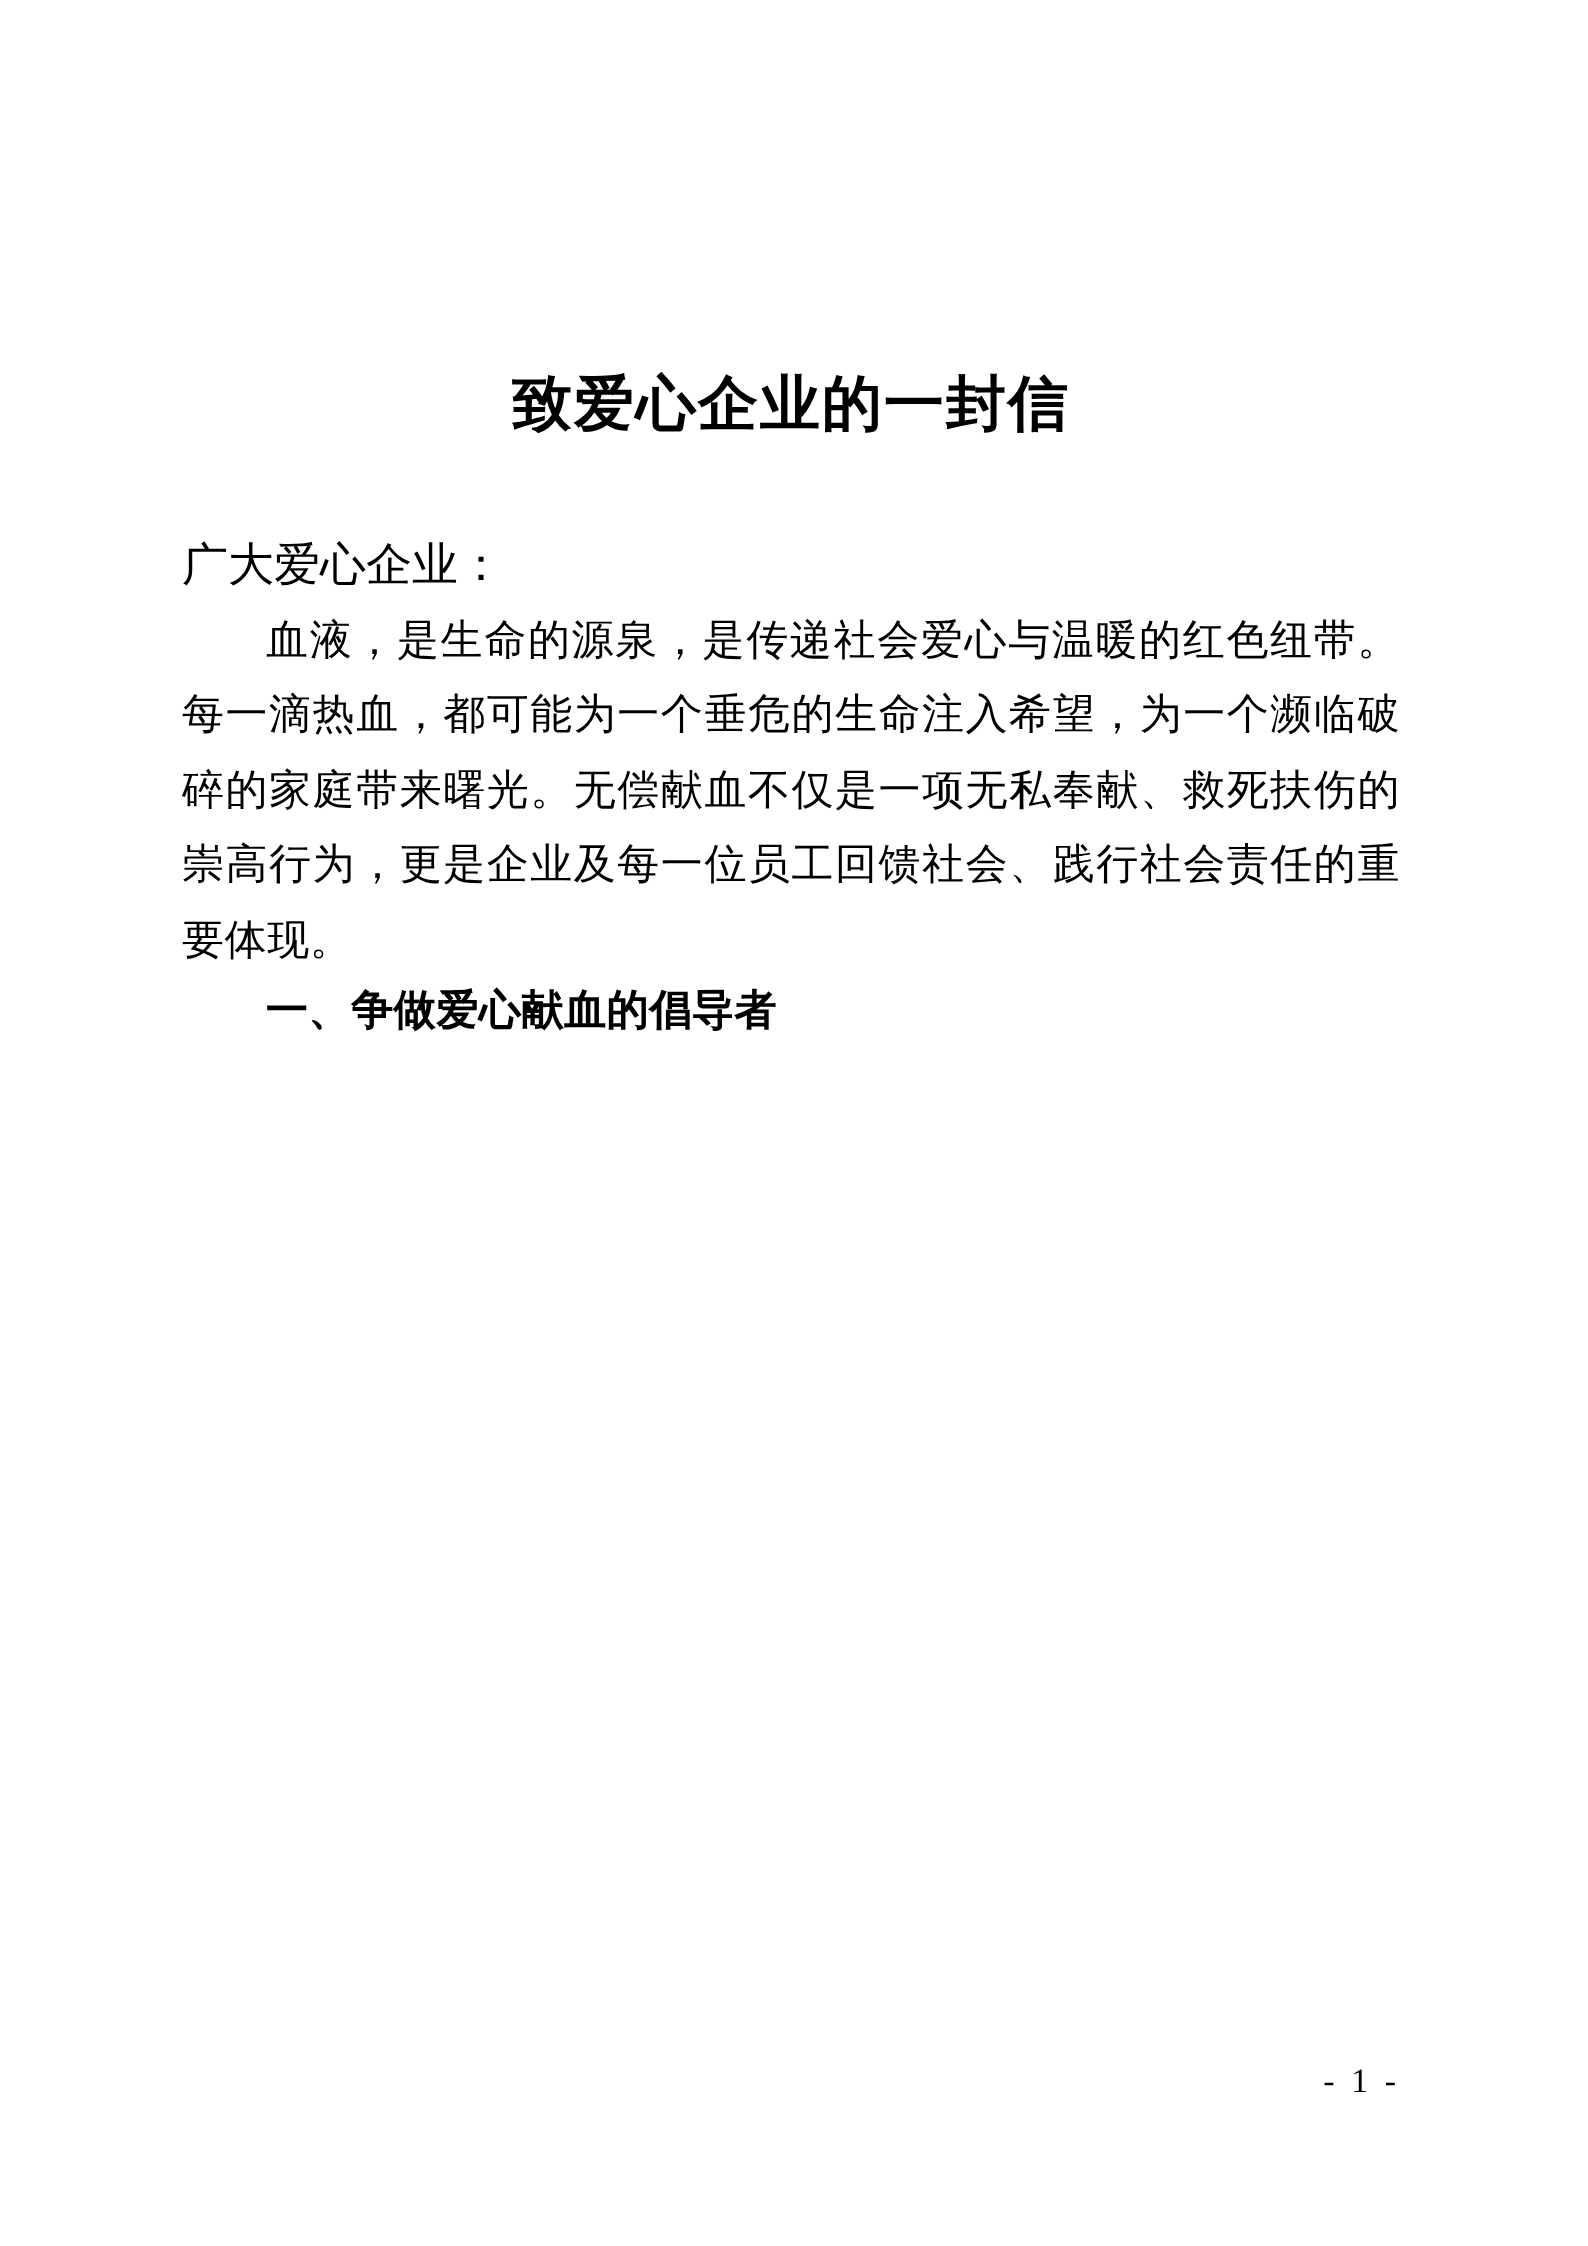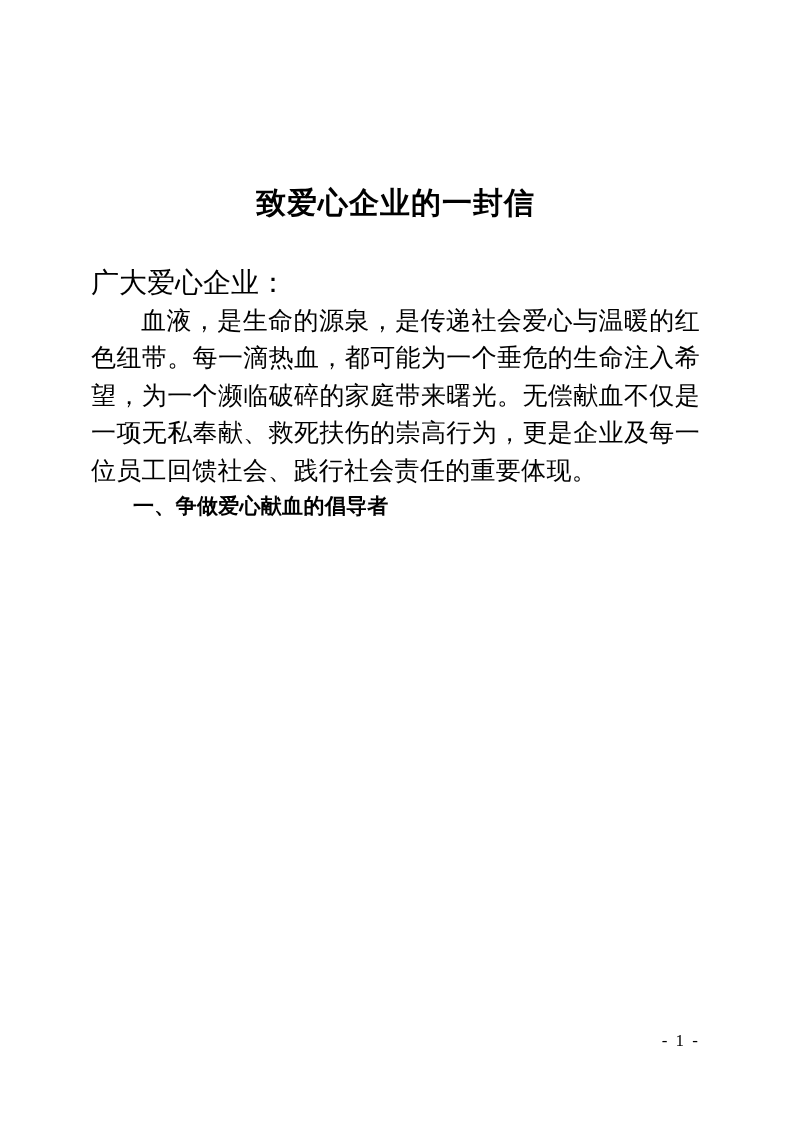--- a/index.html
+++ b/index.html
@@ -26,27 +26,27 @@
     margin: 0;
     text-align: center;
     font-size: 30px;
     font-weight: bold;
     line-height: 42px;
     letter-spacing: 1px;
     font-family: "Liberation Serif", "DejaVu Serif", serif;
   }
   .salutation {
     margin: 40px 0 0 0;
-    font-size: 28px;
+    font-size: 23px;
     line-height: 37.5px;
     text-indent: 0;
   }
   .body-para {
     margin: 0;
-    font-size: 25px;
+    font-size: 21px;
     line-height: 37.5px;
     text-align: justify;
     text-indent: 2em;
     letter-spacing: 0.3px;
   }
   .section-heading {
     margin: 0;
     font-size: 21px;
     line-height: 37.5px;
     font-weight: bold;

